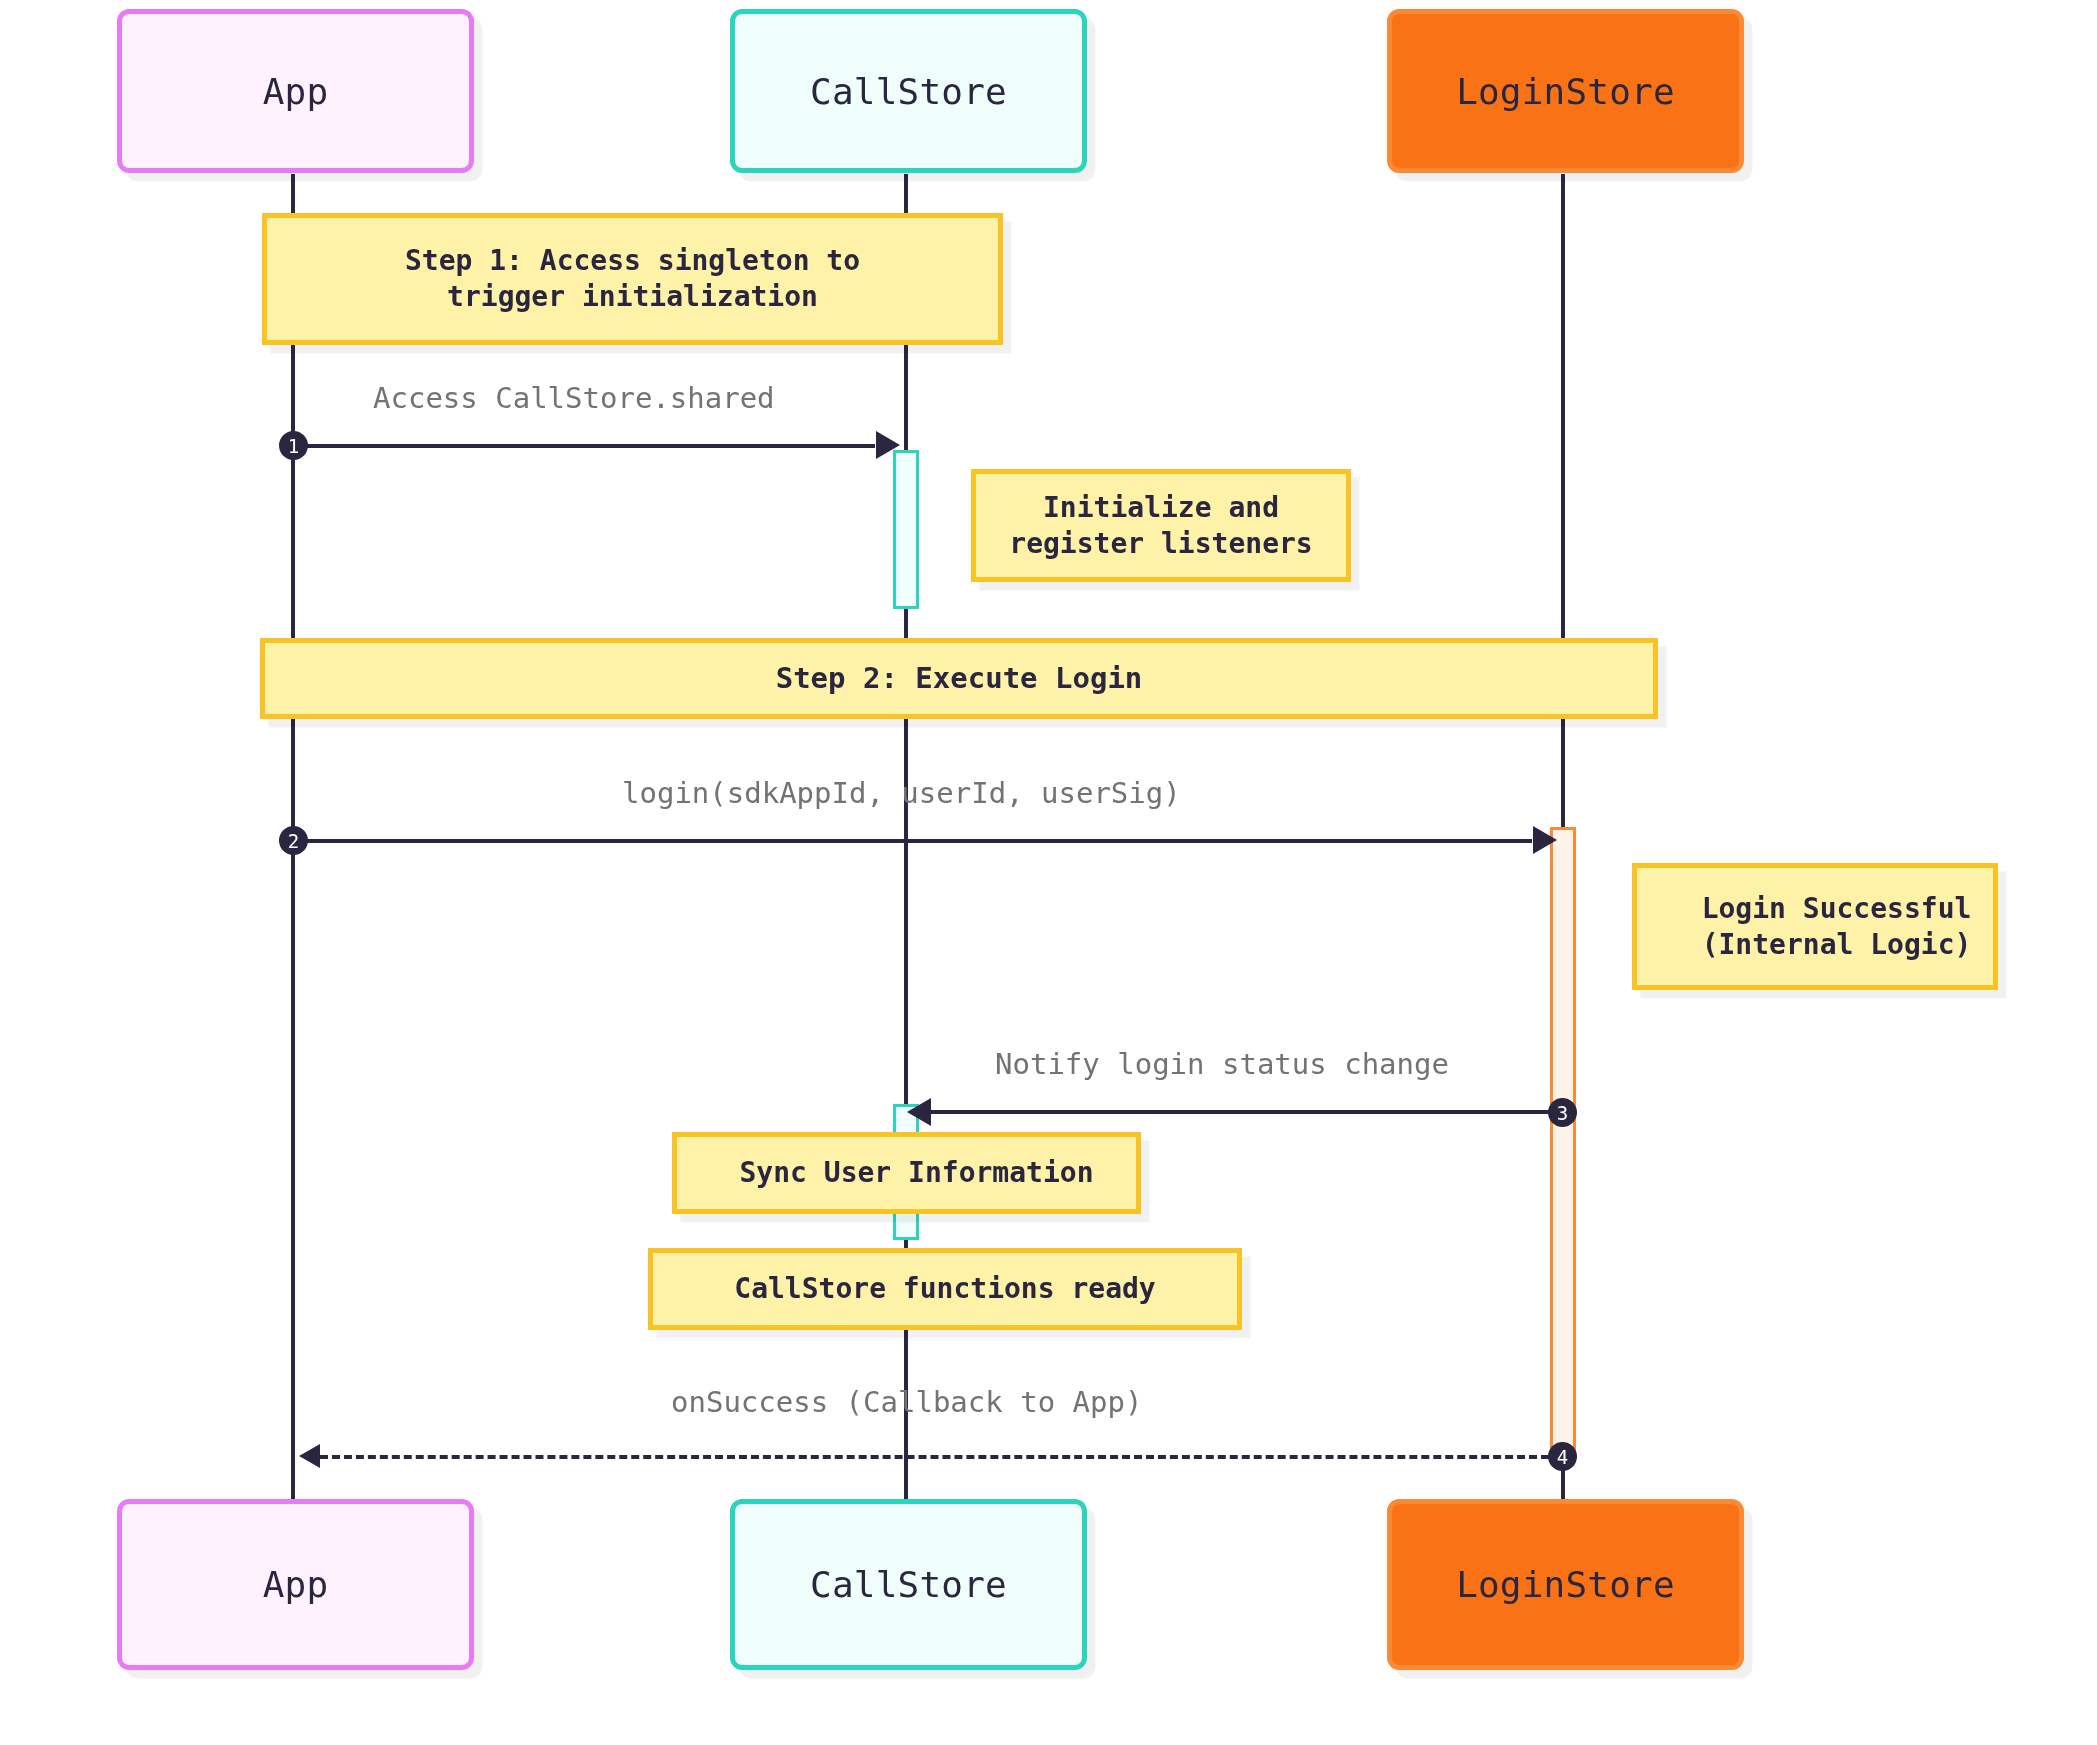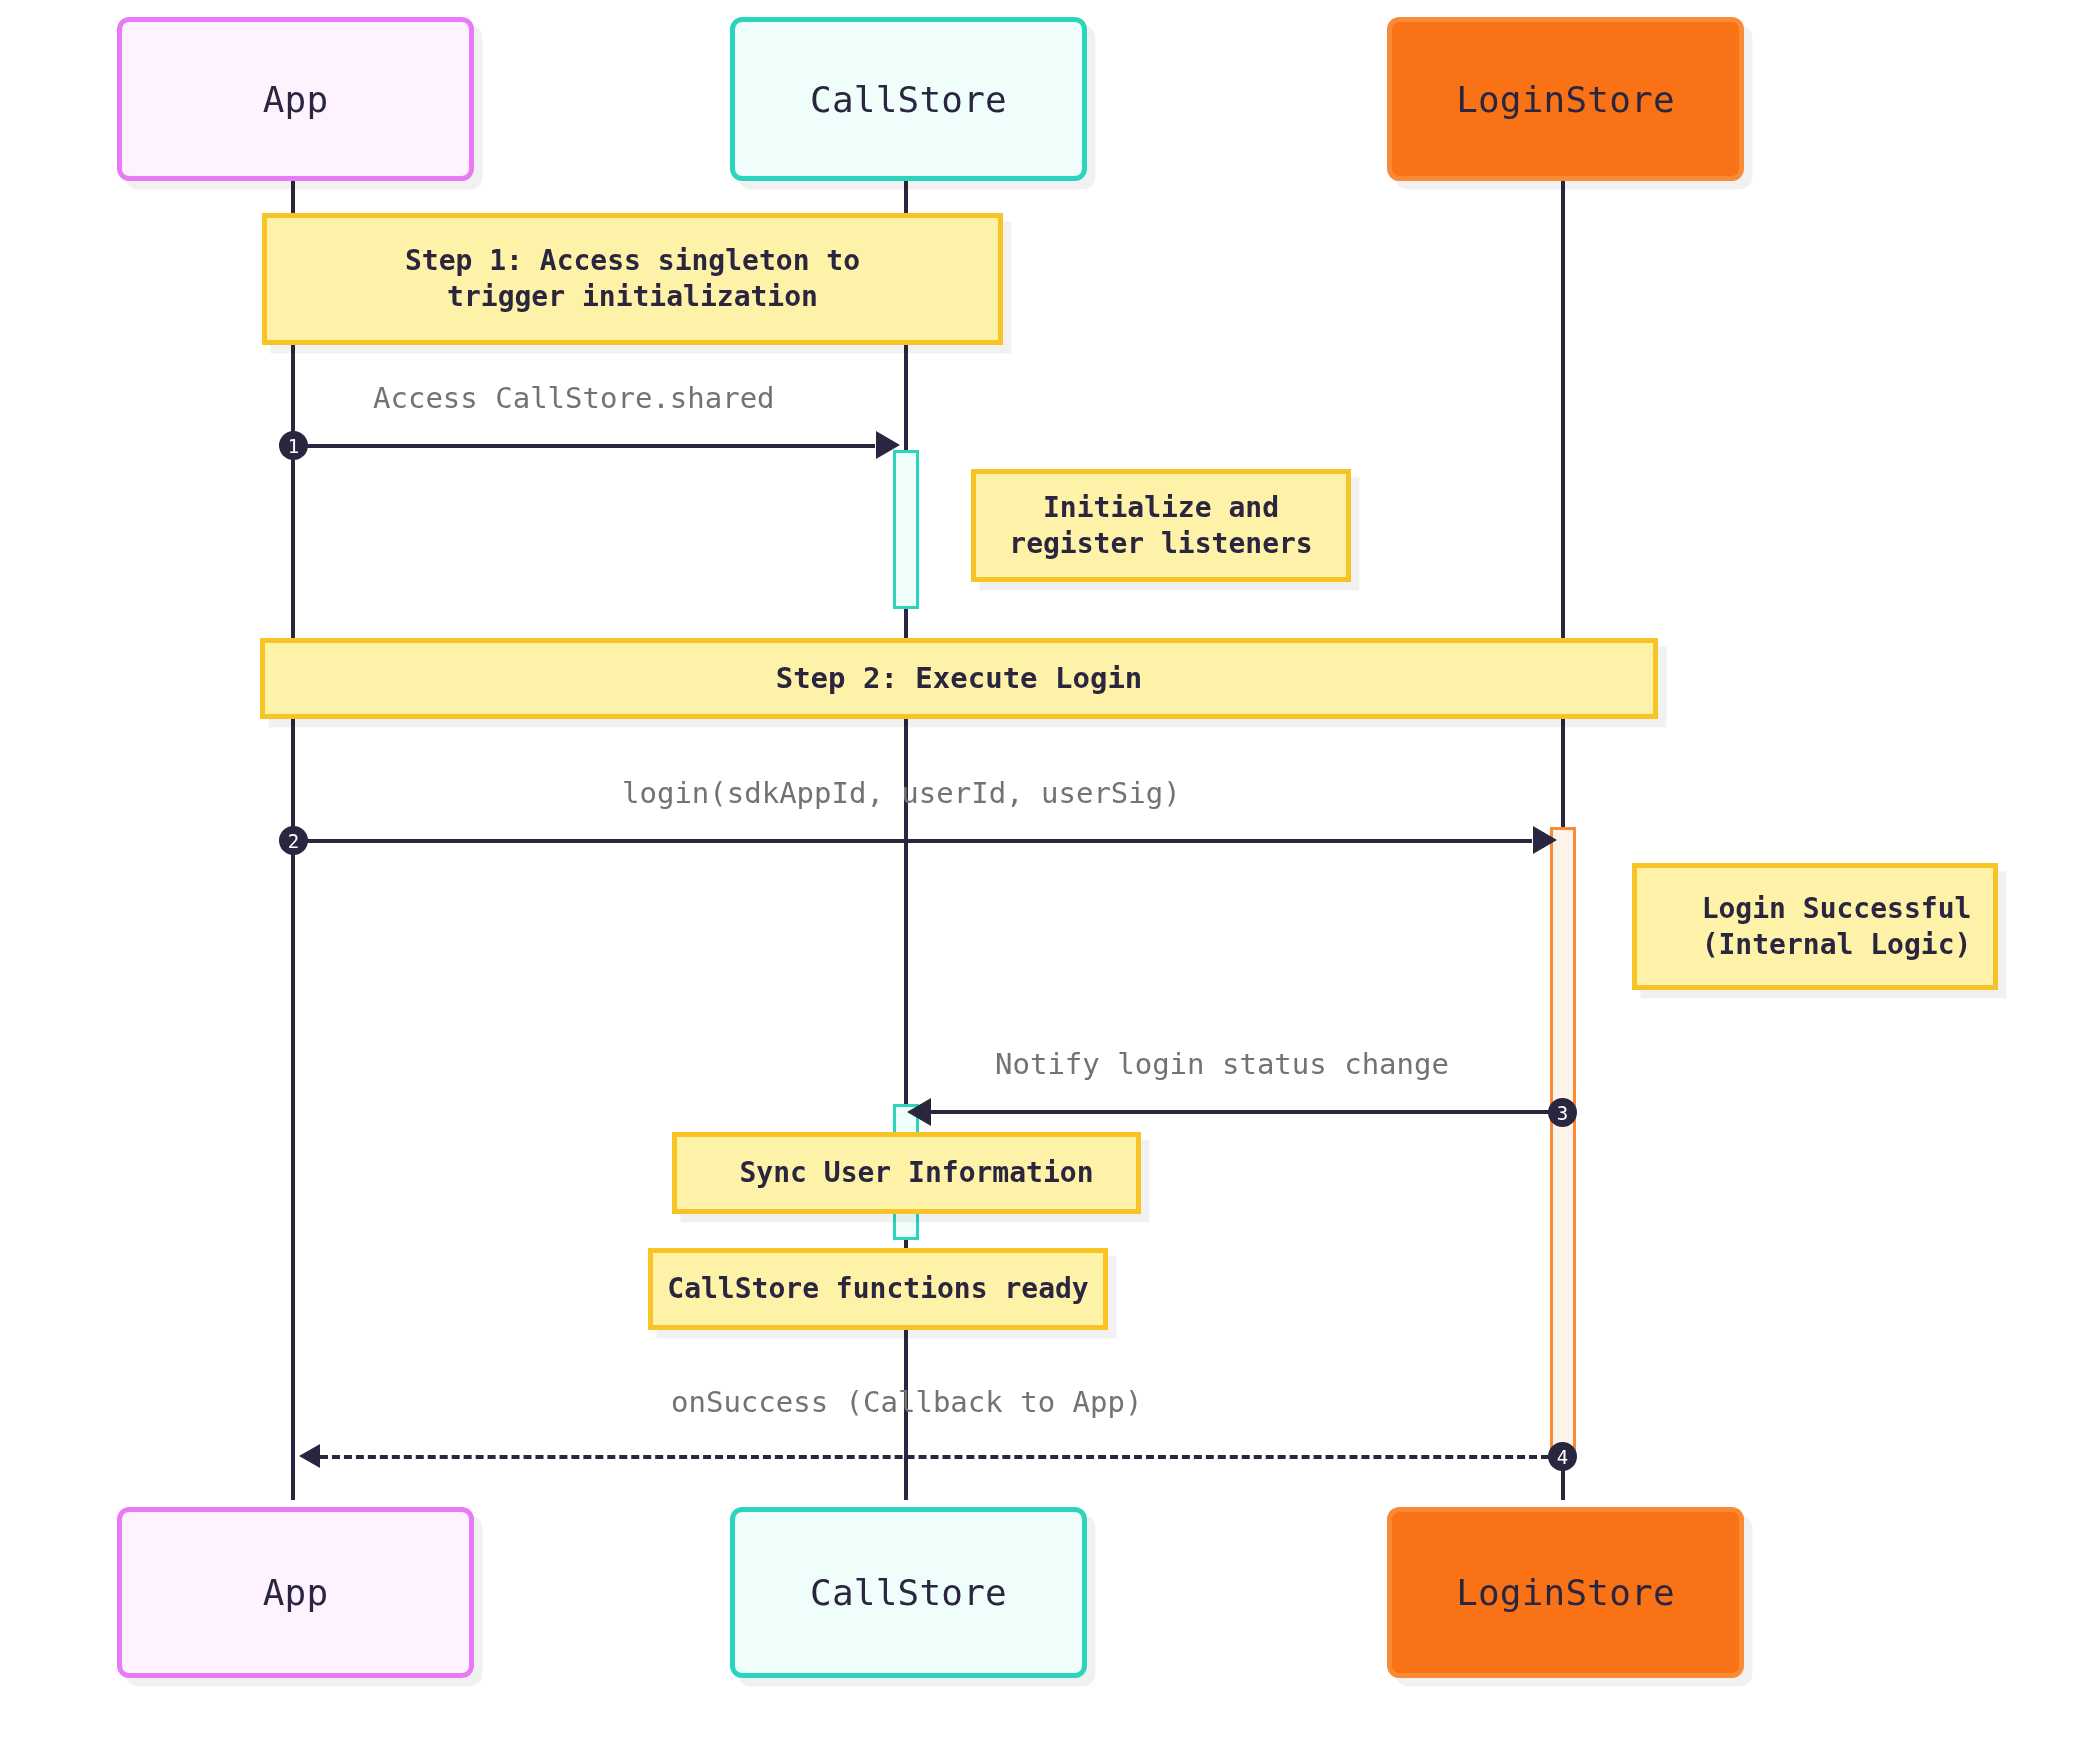--- a/index.html
+++ b/index.html
@@ -7,21 +7,21 @@
        font-family:"DejaVu Sans Mono","Liberation Mono",monospace;}
   #stage{position:absolute;left:0;top:0;width:2097px;height:1746px;}
 
   
   .lifeline{position:absolute;width:4.2px;background:#2b2640;}
 
   
   .actor{position:absolute;box-sizing:border-box;border-radius:12.2px;
          border-width:5.2px;border-style:solid;
          display:flex;align-items:center;justify-content:center;
-         box-shadow:8.4px 8.4px 0 0 rgba(0,0,0,0.055);margin-top:8px;}
+         box-shadow:8.4px 8.4px 0 0 rgba(0,0,0,0.055);}
   .actor span{font-size:36px;color:#2b2640;letter-spacing:0.2px;
               font-family:"DejaVu Sans Mono","Liberation Mono",monospace;}
   .actor.app{background:#fdf2fe;border-color:#e87bf5;}
   .actor.call{background:#effefa;border-color:#2ad4bd;}
   .actor.login{background:#f97316;border-color:#f98b36;}
 
   
   .activation{position:absolute;box-sizing:border-box;border-width:3.3px;border-style:solid;}
   .activation.call{background:#effefa;border-color:#2ad4bd;}
   .activation.login{background:#fdf3e9;border-color:#f98b36;}
@@ -108,21 +108,21 @@
 
   <div class="msglabel" style="left:995px;top:1047px;">Notify login status change</div>
   <div class="msgline" style="left:931px;top:1110px;width:631px;"></div>
   <div class="arrowhead left" style="left:907px;top:1098px;"></div>
   <div class="seqnum" style="left:1548px;top:1098px;">3</div>
 
   <div class="note" style="left:672px;top:1132px;width:469px;height:82px;padding-left:20px;">
     <span style="white-space:pre-line;">Sync User Information</span>
   </div>
 
-  <div class="note" style="left:648px;top:1248px;width:460px;height:82px;">
+  <div class="note" style="left:648px;top:1248px;width:594px;height:82px;">
     <span style="white-space:pre-line;">CallStore functions ready</span>
   </div>
 
   <div class="msglabel" style="left:671px;top:1385px;">onSuccess (Callback to App)</div>
   <div class="msgline dashed" style="left:320px;top:1455px;width:1229px;"></div>
   <div class="arrowhead left thin" style="left:299px;top:1444px;"></div>
   <div class="seqnum" style="left:1548px;top:1442px;">4</div>
 
   <div class="actor app" style="left:117px;top:1499px;width:357px;height:171px;">
     <span>App</span>

